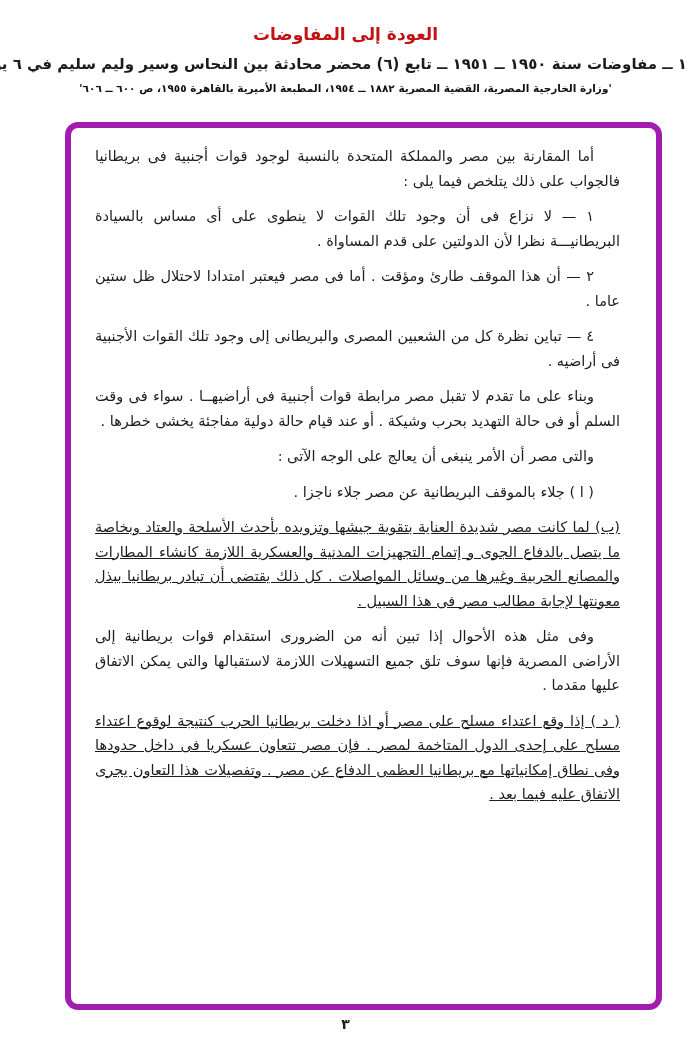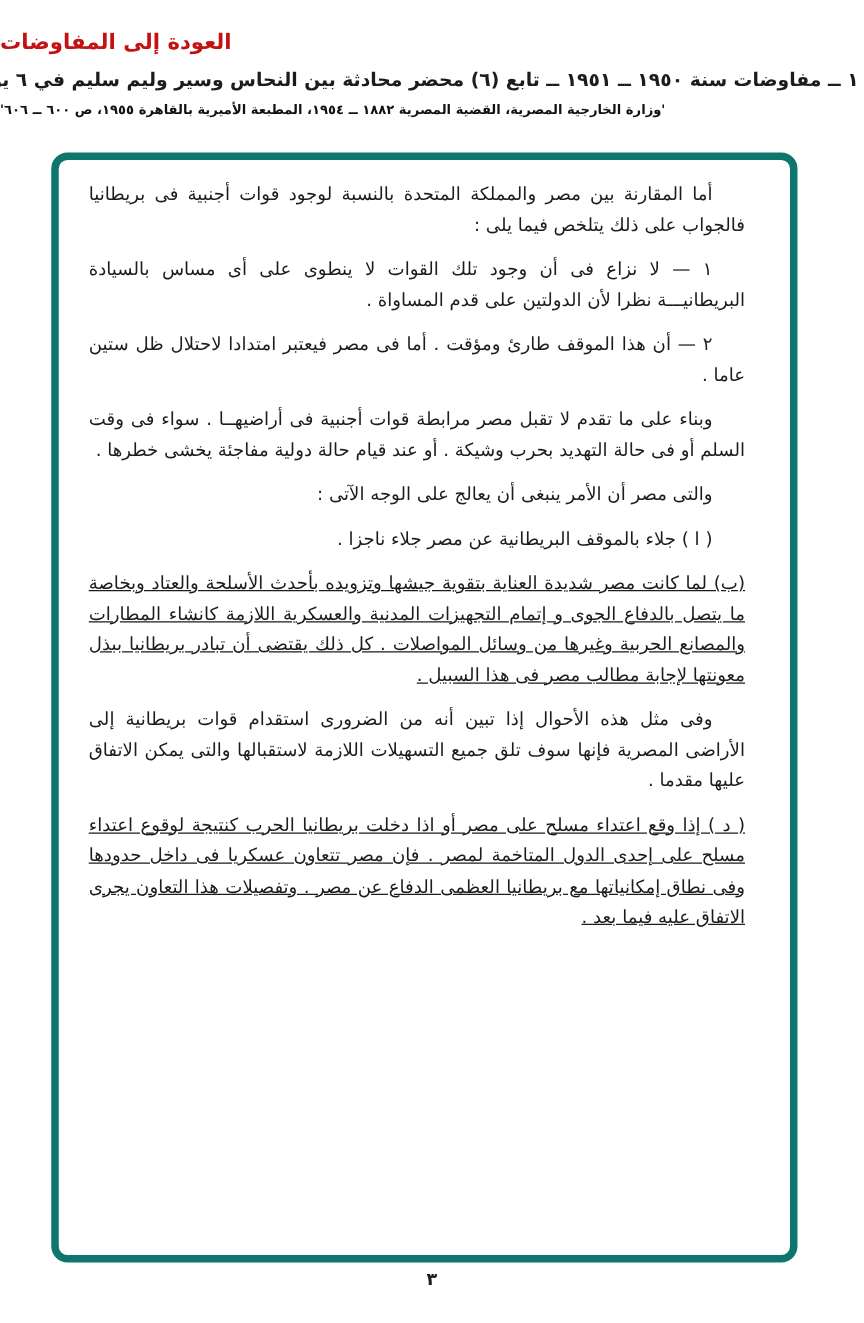--- a/index.html
+++ b/index.html
@@ -13,21 +13,21 @@
     position: relative;
     font-family: "DejaVu Sans", sans-serif;
     color: #1c1c1c;
     overflow: hidden;
   }
   .doc-header {
     position: absolute;
     top: 24px;
     left: 0;
     right: 0;
-    text-align: left;
+    text-align: center;
     direction: rtl;
   }
   .doc-title {
     font-size: 17px;
     font-weight: bold;
     color: #c41212;
     margin: 0 0 11px 0;
   }
   .doc-subtitle {
     font-size: 15px;
@@ -36,25 +36,25 @@
     white-space: nowrap;
   }
   .doc-source {
     font-size: 10.5px;
     font-weight: bold;
     color: #111111;
   }
   .highlight-box {
     position: absolute;
     top: 122px;
-    left: 41px;
+    left: 65px;
     width: 597px;
     height: 888px;
     box-sizing: border-box;
-    border: 6px solid #0f766e;
+    border: 6px solid #a21caf;
     border-radius: 13px;
     padding: 16px 36px 10px 24px;
     direction: rtl;
     text-align: justify;
     overflow: hidden;
     background: #ffffff;
   }
   .para {
     font-size: 14.5px;
     line-height: 24.5px;
@@ -82,20 +82,21 @@
   <header class="doc-header">
     <h1 class="doc-title">العودة إلى المفاوضات</h1>
     <div class="doc-subtitle">١ ــ مفاوضات سنة ١٩٥٠ ــ ١٩٥١ ــ تابع (٦) محضر محادثة بين النحاس وسير وليم سليم في ٦ يونيه ١٩٥٠</div>
     <div class="doc-source">'وزارة الخارجية المصرية، القضية المصرية ١٨٨٢ ــ ١٩٥٤، المطبعة الأميرية بالقاهرة ١٩٥٥، ص ٦٠٠ ــ ٦٠٦'</div>
   </header>
 
   <section class="highlight-box">
     <p class="para indent">أما المقارنة بين مصر والمملكة المتحدة بالنسبة لوجود قوات أجنبية فى بريطانيا فالجواب على ذلك يتلخص فيما يلى :</p>
     <p class="para indent">١ — لا نزاع فى أن وجود تلك القوات لا ينطوى على أى مساس بالسيادة البريطانيـــة نظرا لأن الدولتين على قدم المساواة .</p>
     <p class="para indent">٢ — أن هذا الموقف طارئ ومؤقت . أما فى مصر فيعتبر امتدادا لاحتلال ظل ستين عاما .</p>
+    <p class="para indent">٤ — تباين نظرة كل من الشعبين المصرى والبريطانى إلى وجود تلك القوات الأجنبية فى أراضيه .</p>
     <p class="para indent">وبناء على ما تقدم لا تقبل مصر مرابطة قوات أجنبية فى أراضيهــا . سواء فى وقت السلم أو فى حالة التهديد بحرب وشيكة . أو عند قيام حالة دولية مفاجئة يخشى خطرها .</p>
     <p class="para indent">والتى مصر أن الأمر ينبغى أن يعالج على الوجه الآتى :</p>
     <p class="para indent">( ا ) جلاء بالموقف البريطانية عن مصر جلاء ناجزا .</p>
     <p class="para flush">(ب) لما كانت مصر شديدة العناية بتقوية جيشها وتزويده بأحدث الأسلحة والعتاد وبخاصة ما يتصل بالدفاع الجوى و إتمام التجهيزات المدنية والعسكرية اللازمة كانشاء المطارات والمصانع الحربية وغيرها من وسائل المواصلات . كل ذلك يقتضى أن تبادر بريطانيا ببذل معونتها لإجابة مطالب مصر فى هذا السبيل .</p>
     <p class="para indent">وفى مثل هذه الأحوال إذا تبين أنه من الضرورى استقدام قوات بريطانية إلى الأراضى المصرية فإنها سوف تلق جميع التسهيلات اللازمة لاستقبالها والتى يمكن الاتفاق عليها مقدما .</p>
     <p class="para flush">( د ) إذا وقع اعتداء مسلح على مصر أو اذا دخلت بريطانيا الحرب كنتيجة لوقوع اعتداء مسلح على إحدى الدول المتاخمة لمصر . فإن مصر تتعاون عسكريا فى داخل حدودها وفى نطاق إمكانياتها مع بريطانيا العظمى الدفاع عن مصر . وتفصيلات هذا التعاون يجرى الاتفاق عليه فيما بعد .</p>
   </section>
 
   <footer class="doc-footer">
     <div class="page-number">٣</div>

